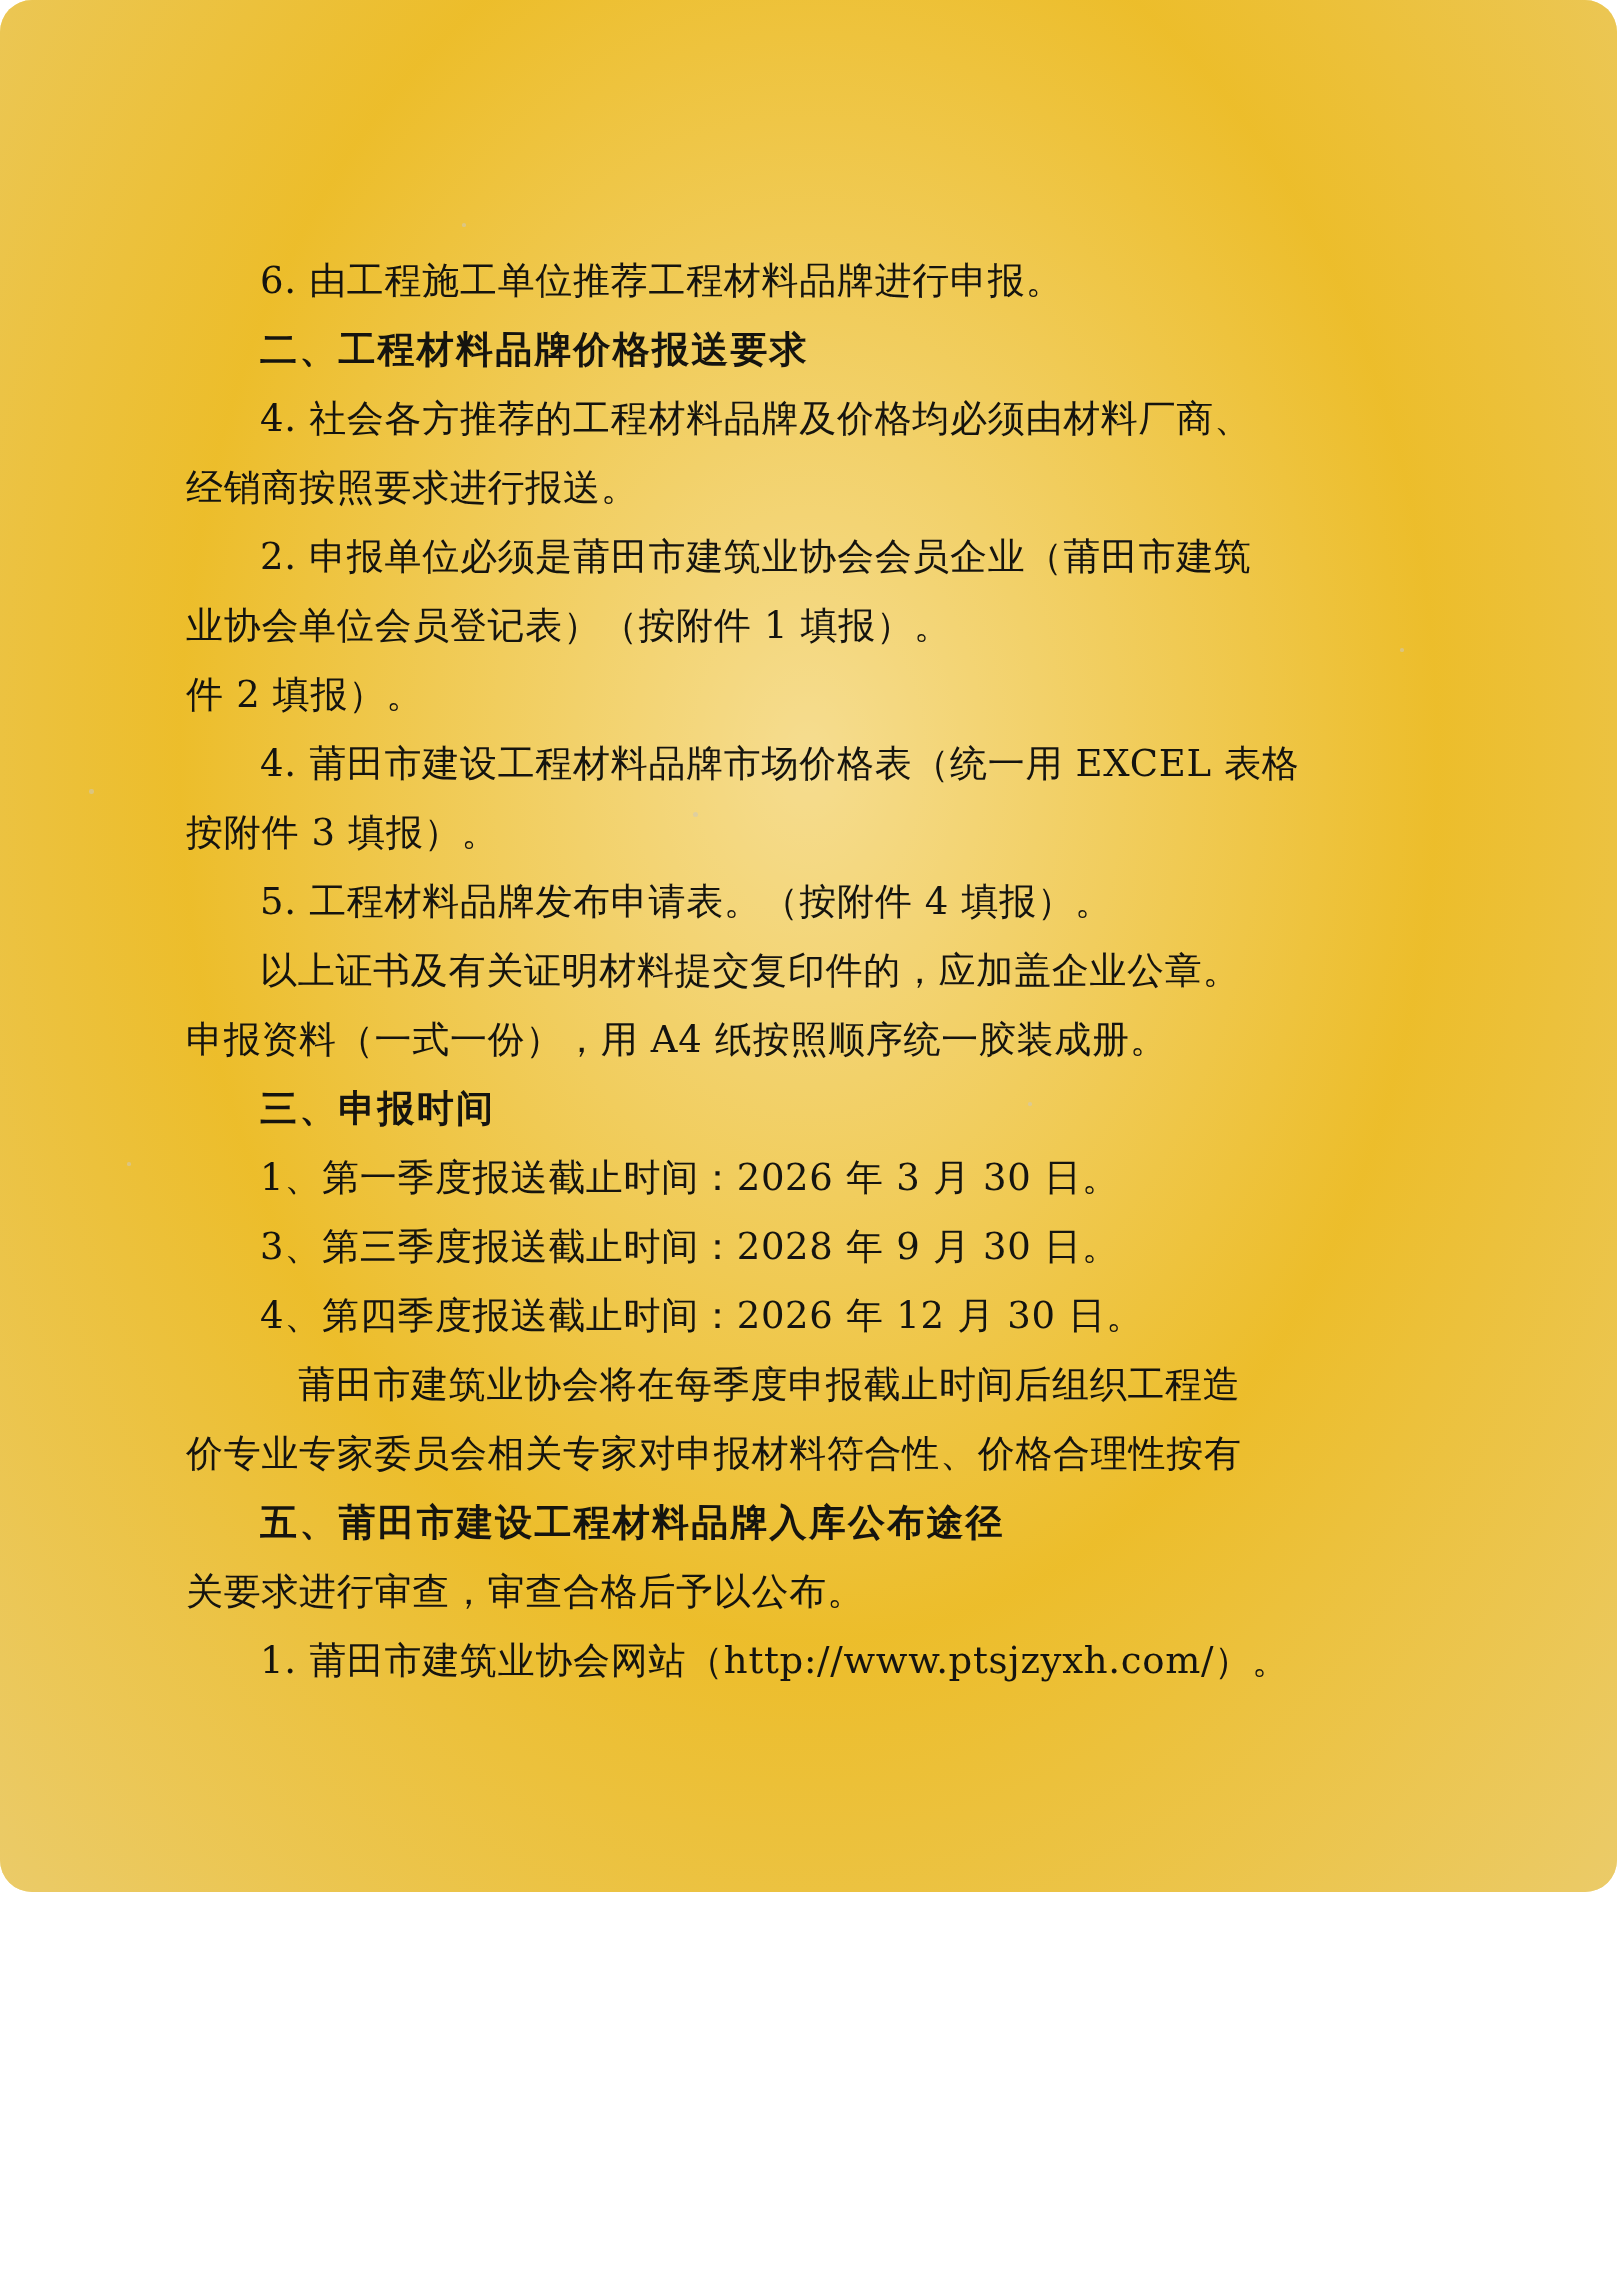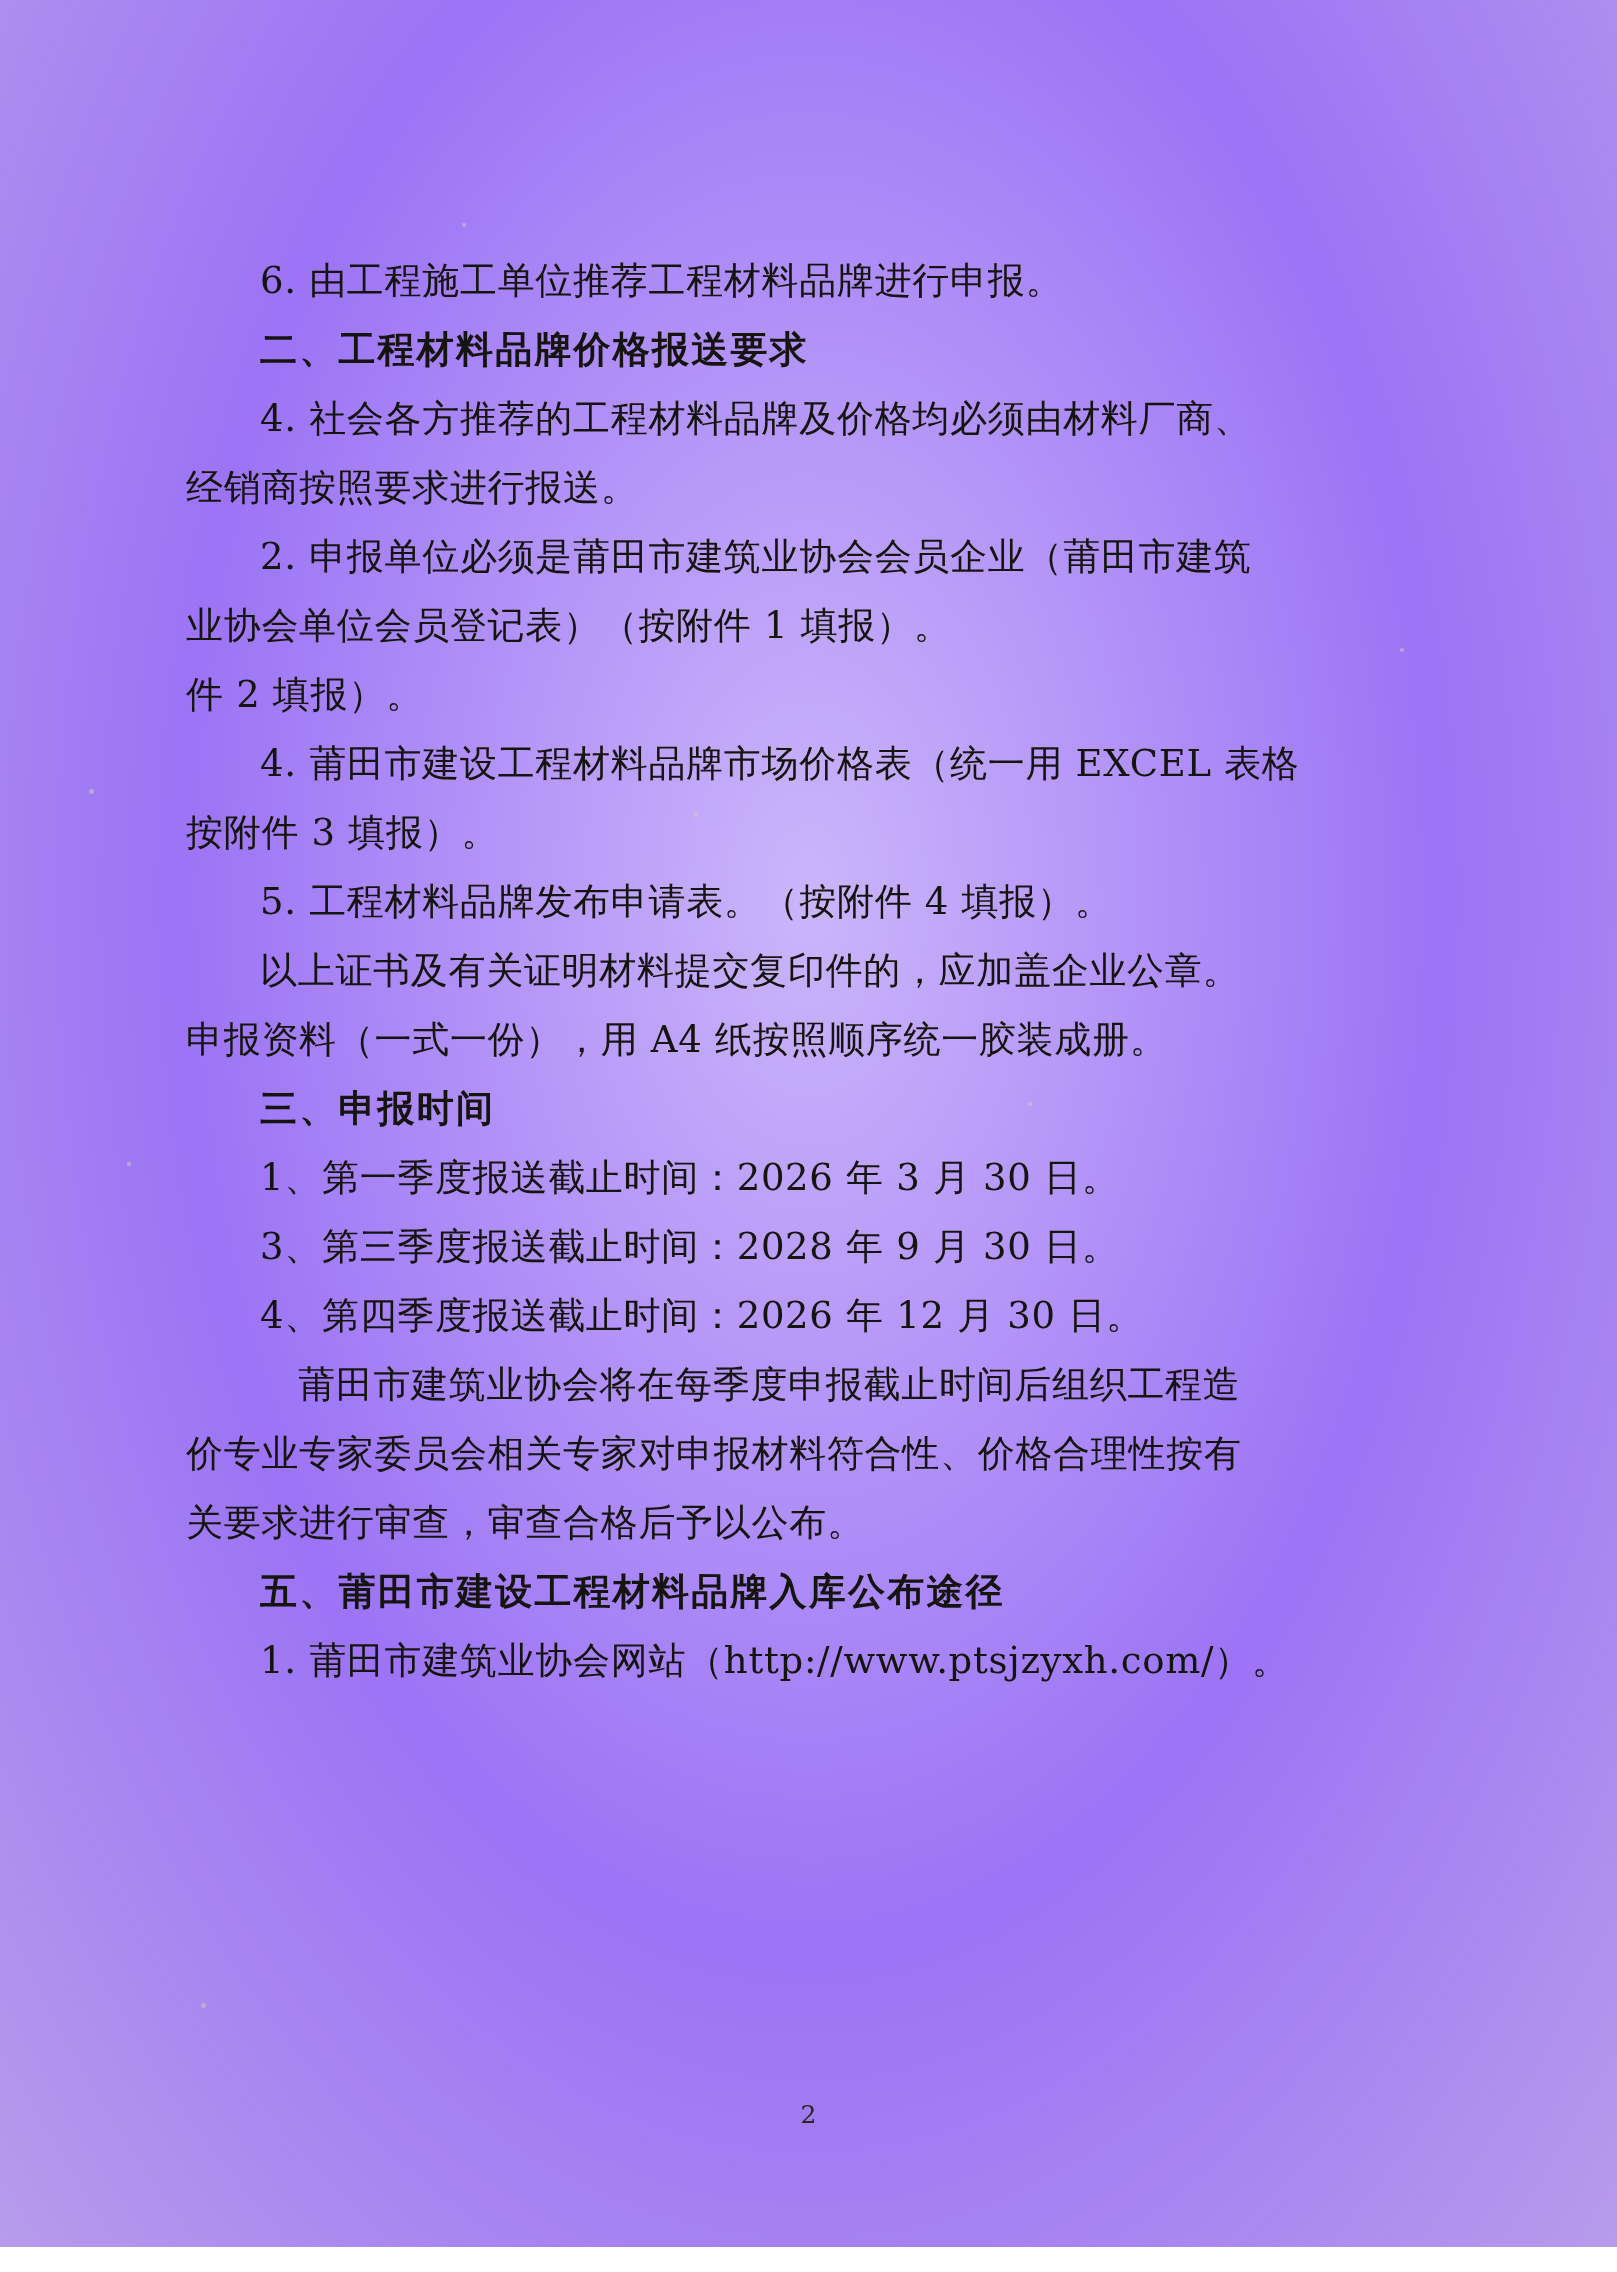--- a/index.html
+++ b/index.html
@@ -6,23 +6,24 @@
     margin: 0;
     padding: 0;
     background: #ffffff;
   }
   body {
     font-family: "DejaVu Serif", "Liberation Serif", serif;
   }
   .page {
     position: relative;
     width: 1617px;
-    height: 2247px;
-    background: #8b5cf6;
+    height: 1892px;
+    background: #eab308;
     overflow: hidden;
+    border-radius: 32px;
   }
   
   .paper-tint {
     position: absolute;
     inset: 0;
     background:
       radial-gradient(ellipse at 50% 40%, rgba(255,255,255,0.55) 0%, rgba(250,248,242,0.15) 55%, rgba(236,232,222,0.45) 100%);
     pointer-events: none;
   }
   .speck {
@@ -92,20 +93,20 @@
     <div class="line">按附件 3 填报）。</div>
     <div class="line indent">5. 工程材料品牌发布申请表。（按附件 4 填报）。</div>
     <div class="line indent">以上证书及有关证明材料提交复印件的，应加盖企业公章。</div>
     <div class="line">申报资料（一式一份），用 A4 纸按照顺序统一胶装成册。</div>
     <div class="line heading">三、申报时间</div>
     <div class="line indent">1、第一季度报送截止时间：2026 年 3 月 30 日。</div>
     <div class="line indent">3、第三季度报送截止时间：2028 年 9 月 30 日。</div>
     <div class="line indent">4、第四季度报送截止时间：2026 年 12 月 30 日。</div>
     <div class="line indent-lg">莆田市建筑业协会将在每季度申报截止时间后组织工程造</div>
     <div class="line">价专业专家委员会相关专家对申报材料符合性、价格合理性按有</div>
+    <div class="line heading">五、莆田市建设工程材料品牌入库公布途径</div>
     <div class="line">关要求进行审查，审查合格后予以公布。</div>
-    <div class="line heading">五、莆田市建设工程材料品牌入库公布途径</div>
     <div class="line indent">1. 莆田市建筑业协会网站（http://www.ptsjzyxh.com/）。</div>
   </div>
 
   <div class="page-number">2</div>
 </div>
 
 
 </body></html>

